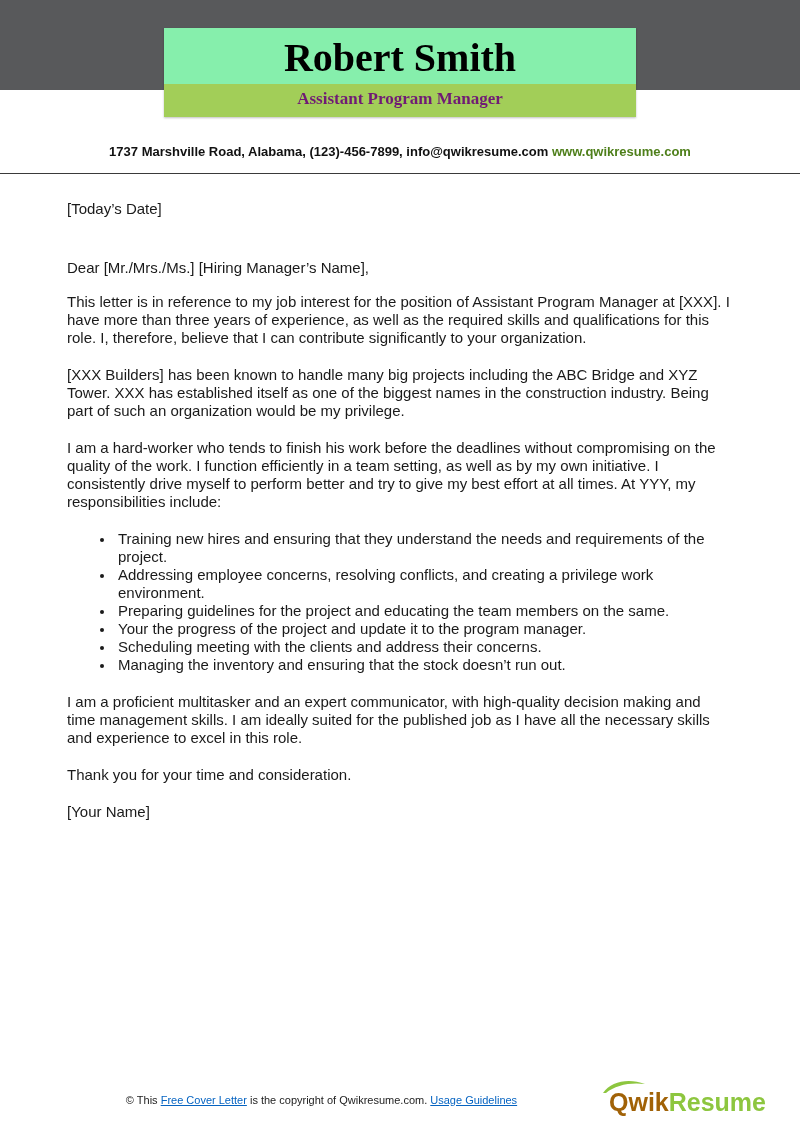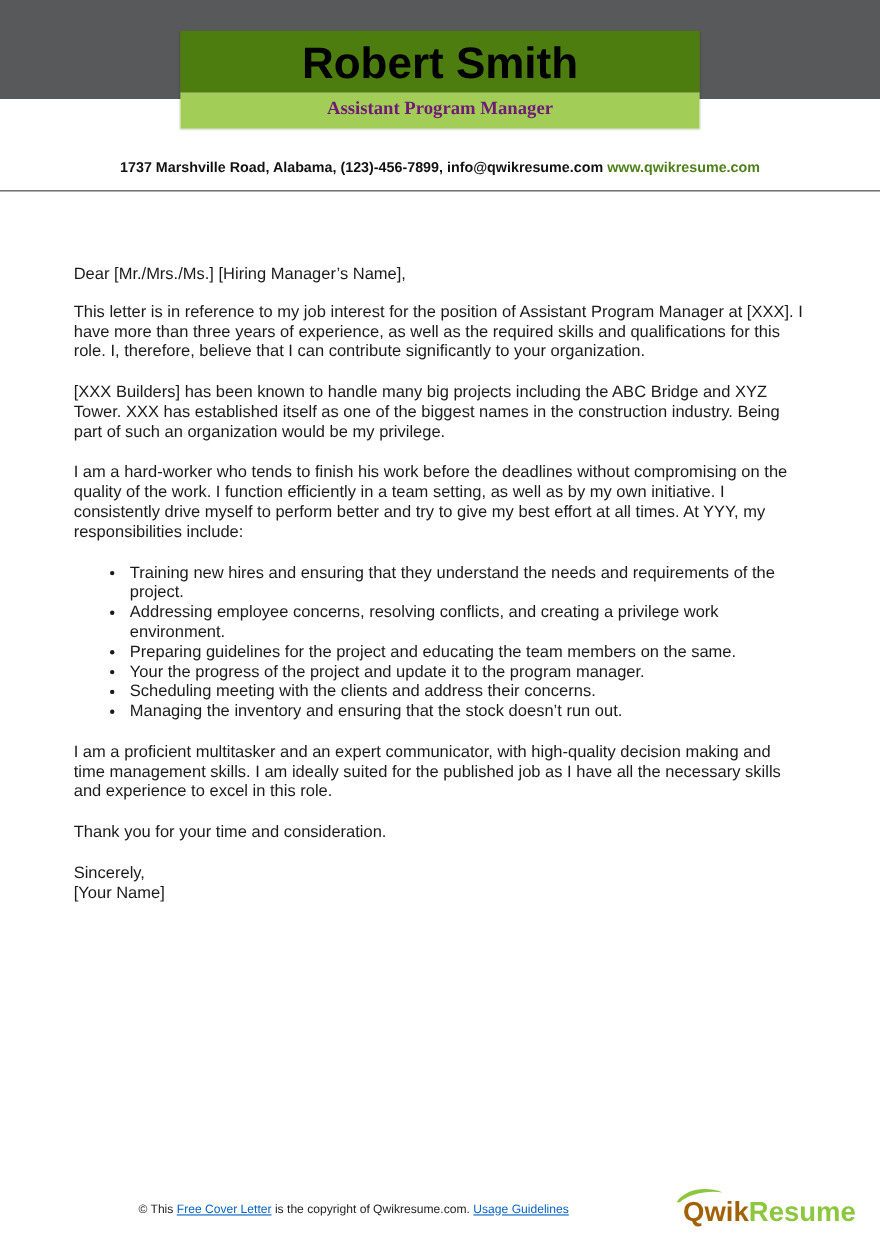--- a/index.html
+++ b/index.html
@@ -23,22 +23,22 @@
   .name-box {
     position: absolute;
     top: 28px;
     left: 50%;
     transform: translateX(-50%);
     width: 472px;
     text-align: center;
     box-shadow: 0 1px 2px rgba(0,0,0,0.25);
   }
   .name-row {
-    background: #4d7c0f;
-    font-family: Liberation Sans, sans-serif;
+    background: #86efac;
+    font-family: Liberation Serif, serif;
     font-weight: 700;
     font-size: 40px;
     line-height: 1.05;
     color: #000;
     padding: 9px 0 5px;
   }
   .title-row {
     background: #a2ce58;
     font-family: "Liberation Serif", serif;
     font-weight: 700;
@@ -88,21 +88,21 @@
   .thanks { margin: 0 0 19px 0; }
 
   
   .footer {
     position: absolute;
     left: 0;
     right: 0;
     bottom: 14px;
     display: flex;
     align-items: center;
-    padding: 0 22px;
+    padding: 0 34px;
   }
   .copyright {
     flex: 1;
     text-align: center;
     font-size: 11px;
     color: #222;
   }
   .copyright a {
     color: #0563c1;
     text-decoration: underline;
@@ -137,20 +137,21 @@
     <div class="name-row">Robert Smith</div>
     <div class="title-row">Assistant Program Manager</div>
   </div>
 
   <div class="contact-line"><span>1737 Marshville Road, Alabama, (123)-456-7899, info@qwikresume.com </span><a class="contact-site">www.qwikresume.com</a></div>
 
   <hr class="divider">
 
   <div class="letter">
 
+    <p class="date-line">[Today’s Date]</p>
 
 
     <p class="salutation">Dear [Mr./Mrs./Ms.] [Hiring Manager’s Name],</p>
 
     <p class="para">This letter is in reference to my job interest for the position of Assistant Program Manager at [XXX]. I have more than three years of experience, as well as the required skills and qualifications for this role. I, therefore, believe that I can contribute significantly to your organization.</p>
     <p class="para">[XXX Builders] has been known to handle many big projects including the ABC Bridge and XYZ Tower. XXX has established itself as one of the biggest names in the construction industry. Being part of such an organization would be my privilege.</p>
     <p class="para">I am a hard-worker who tends to finish his work before the deadlines without compromising on the quality of the work. I function efficiently in a team setting, as well as by my own initiative. I consistently drive myself to perform better and try to give my best effort at all times. At YYY, my responsibilities include:</p>
 
     <ul class="resp">
       <li>Training new hires and ensuring that they understand the needs and requirements of the project.</li>
@@ -159,21 +160,20 @@
       <li>Your the progress of the project and update it to the program manager.</li>
       <li>Scheduling meeting with the clients and address their concerns.</li>
       <li>Managing the inventory and ensuring that the stock doesn’t run out.</li>
     </ul>
 
     <p class="para">I am a proficient multitasker and an expert communicator, with high-quality decision making and time management skills. I am ideally suited for the published job as I have all the necessary skills and experience to excel in this role.</p>
 
     <p class="thanks">Thank you for your time and consideration.</p>
 
     <div class="signoff">
-      <p>Sincerely,</p>
       <p>[Your Name]</p>
     </div>
 
   </div>
 
   <div class="footer">
     <div class="copyright"><span>© This </span><a>Free Cover Letter</a><span> is the copyright of Qwikresume.com. </span><a>Usage Guidelines</a></div>
 
     <div class="logo">
       <svg class="logo-swoosh" viewBox="0 0 46 16">

